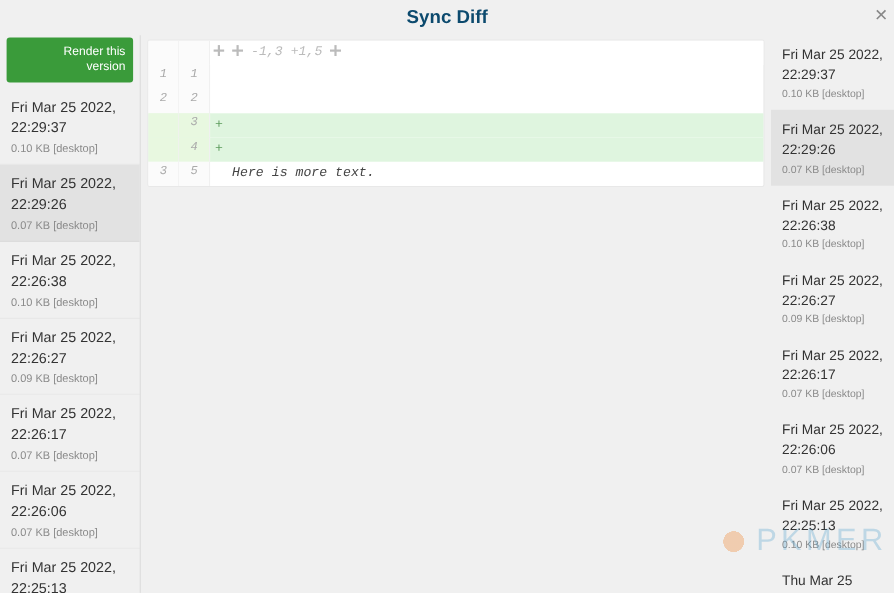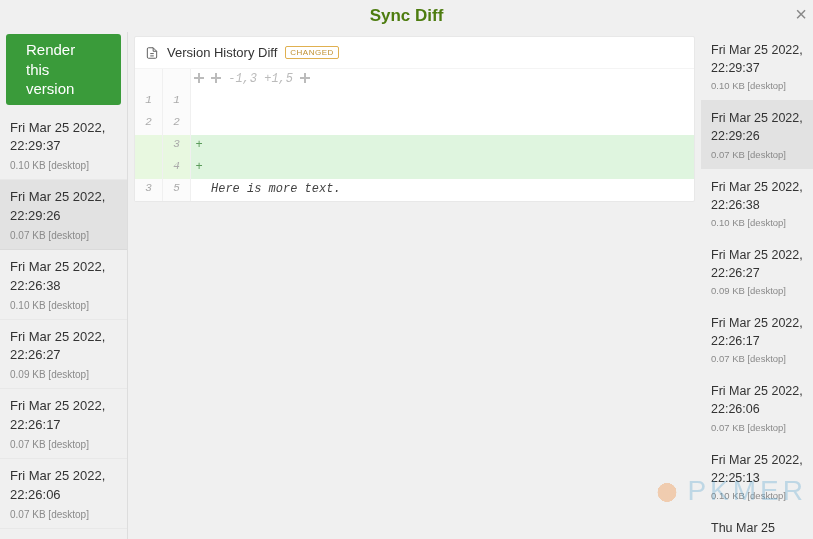--- a/index.html
+++ b/index.html
@@ -15,21 +15,21 @@
     height: 32px;
     background: #f0f0f0;
     position: relative;
     display: flex;
     align-items: center;
     justify-content: center;
   }
   .header-title {
     font-size: 17px;
     font-weight: 700;
-    color: #4d7c0f;
+    color: #0c4a6e;
   }
   .close-btn {
     position: absolute;
     right: 6px;
     top: 4px;
     font-size: 20px;
     color: #888;
     cursor: pointer;
     line-height: 1;
   }
@@ -51,25 +51,25 @@
   }
   .left-scroll::-webkit-scrollbar { width: 7px; }
   .left-scroll::-webkit-scrollbar-thumb { background: #bbb; border-radius: 3px; }
   .left-scroll::-webkit-scrollbar-track { background: transparent; }
   .render-btn {
     background: #3a9b3a;
     color: #fff;
     border: none;
     border-radius: 3px;
     margin: 2px 6px 6px 6px;
-    padding: 6px 20px;
-    font-size: 15px;
+    padding: 6px 7px;
+    font-size: 11px;
     line-height: 1.3;
     cursor: pointer;
-    text-align: left;
+    text-align: right;
   }
   .version-item {
     padding: 8px 10px 8px 10px;
     cursor: pointer;
     border-bottom: 1px solid rgba(0,0,0,0.03);
   }
   .version-item.selected {
     background: #e2e2e2;
   }
   .version-date {
@@ -237,29 +237,20 @@
           <div class="version-meta">0.07 KB [desktop]</div>
         </div>
         <div class="version-item">
           <div class="version-date">Fri Mar 25 2022, 22:25:13</div>
         </div>
       </div>
   </div>
 
   <div class="center-col">
     <div class="diff-panel">
-      <div class="diff-header">
-        <svg class="file-icon" viewBox="0 0 24 24">
-          <path d="M14 3H6a2 2 0 0 0-2 2v14a2 2 0 0 0 2 2h12a2 2 0 0 0 2-2V9l-6-6z"></path>
-          <path d="M14 3v6h6"></path>
-          <path d="M9 13h6M9 17h6"></path>
-        </svg>
-        <span>Version History Diff</span>
-        <span class="changed-badge">CHANGED</span>
-      </div>
       <div class="diff-body" id="diff-body">
           <div class="diff-row hunk">
             <div class="ln"></div>
             <div class="ln"></div>
             <div class="marker hunk-glyph"><svg viewBox="0 0 10 10">
                 <rect x="0" y="4" width="10" height="2" fill="#bbb"></rect>
                 <rect x="4" y="0" width="2" height="10" fill="#bbb"></rect>
               </svg></div>
             <div class="code"><span class="hunk-glyph"><svg viewBox="0 0 10 10">
                   <rect x="0" y="4" width="10" height="2" fill="#bbb"></rect>

